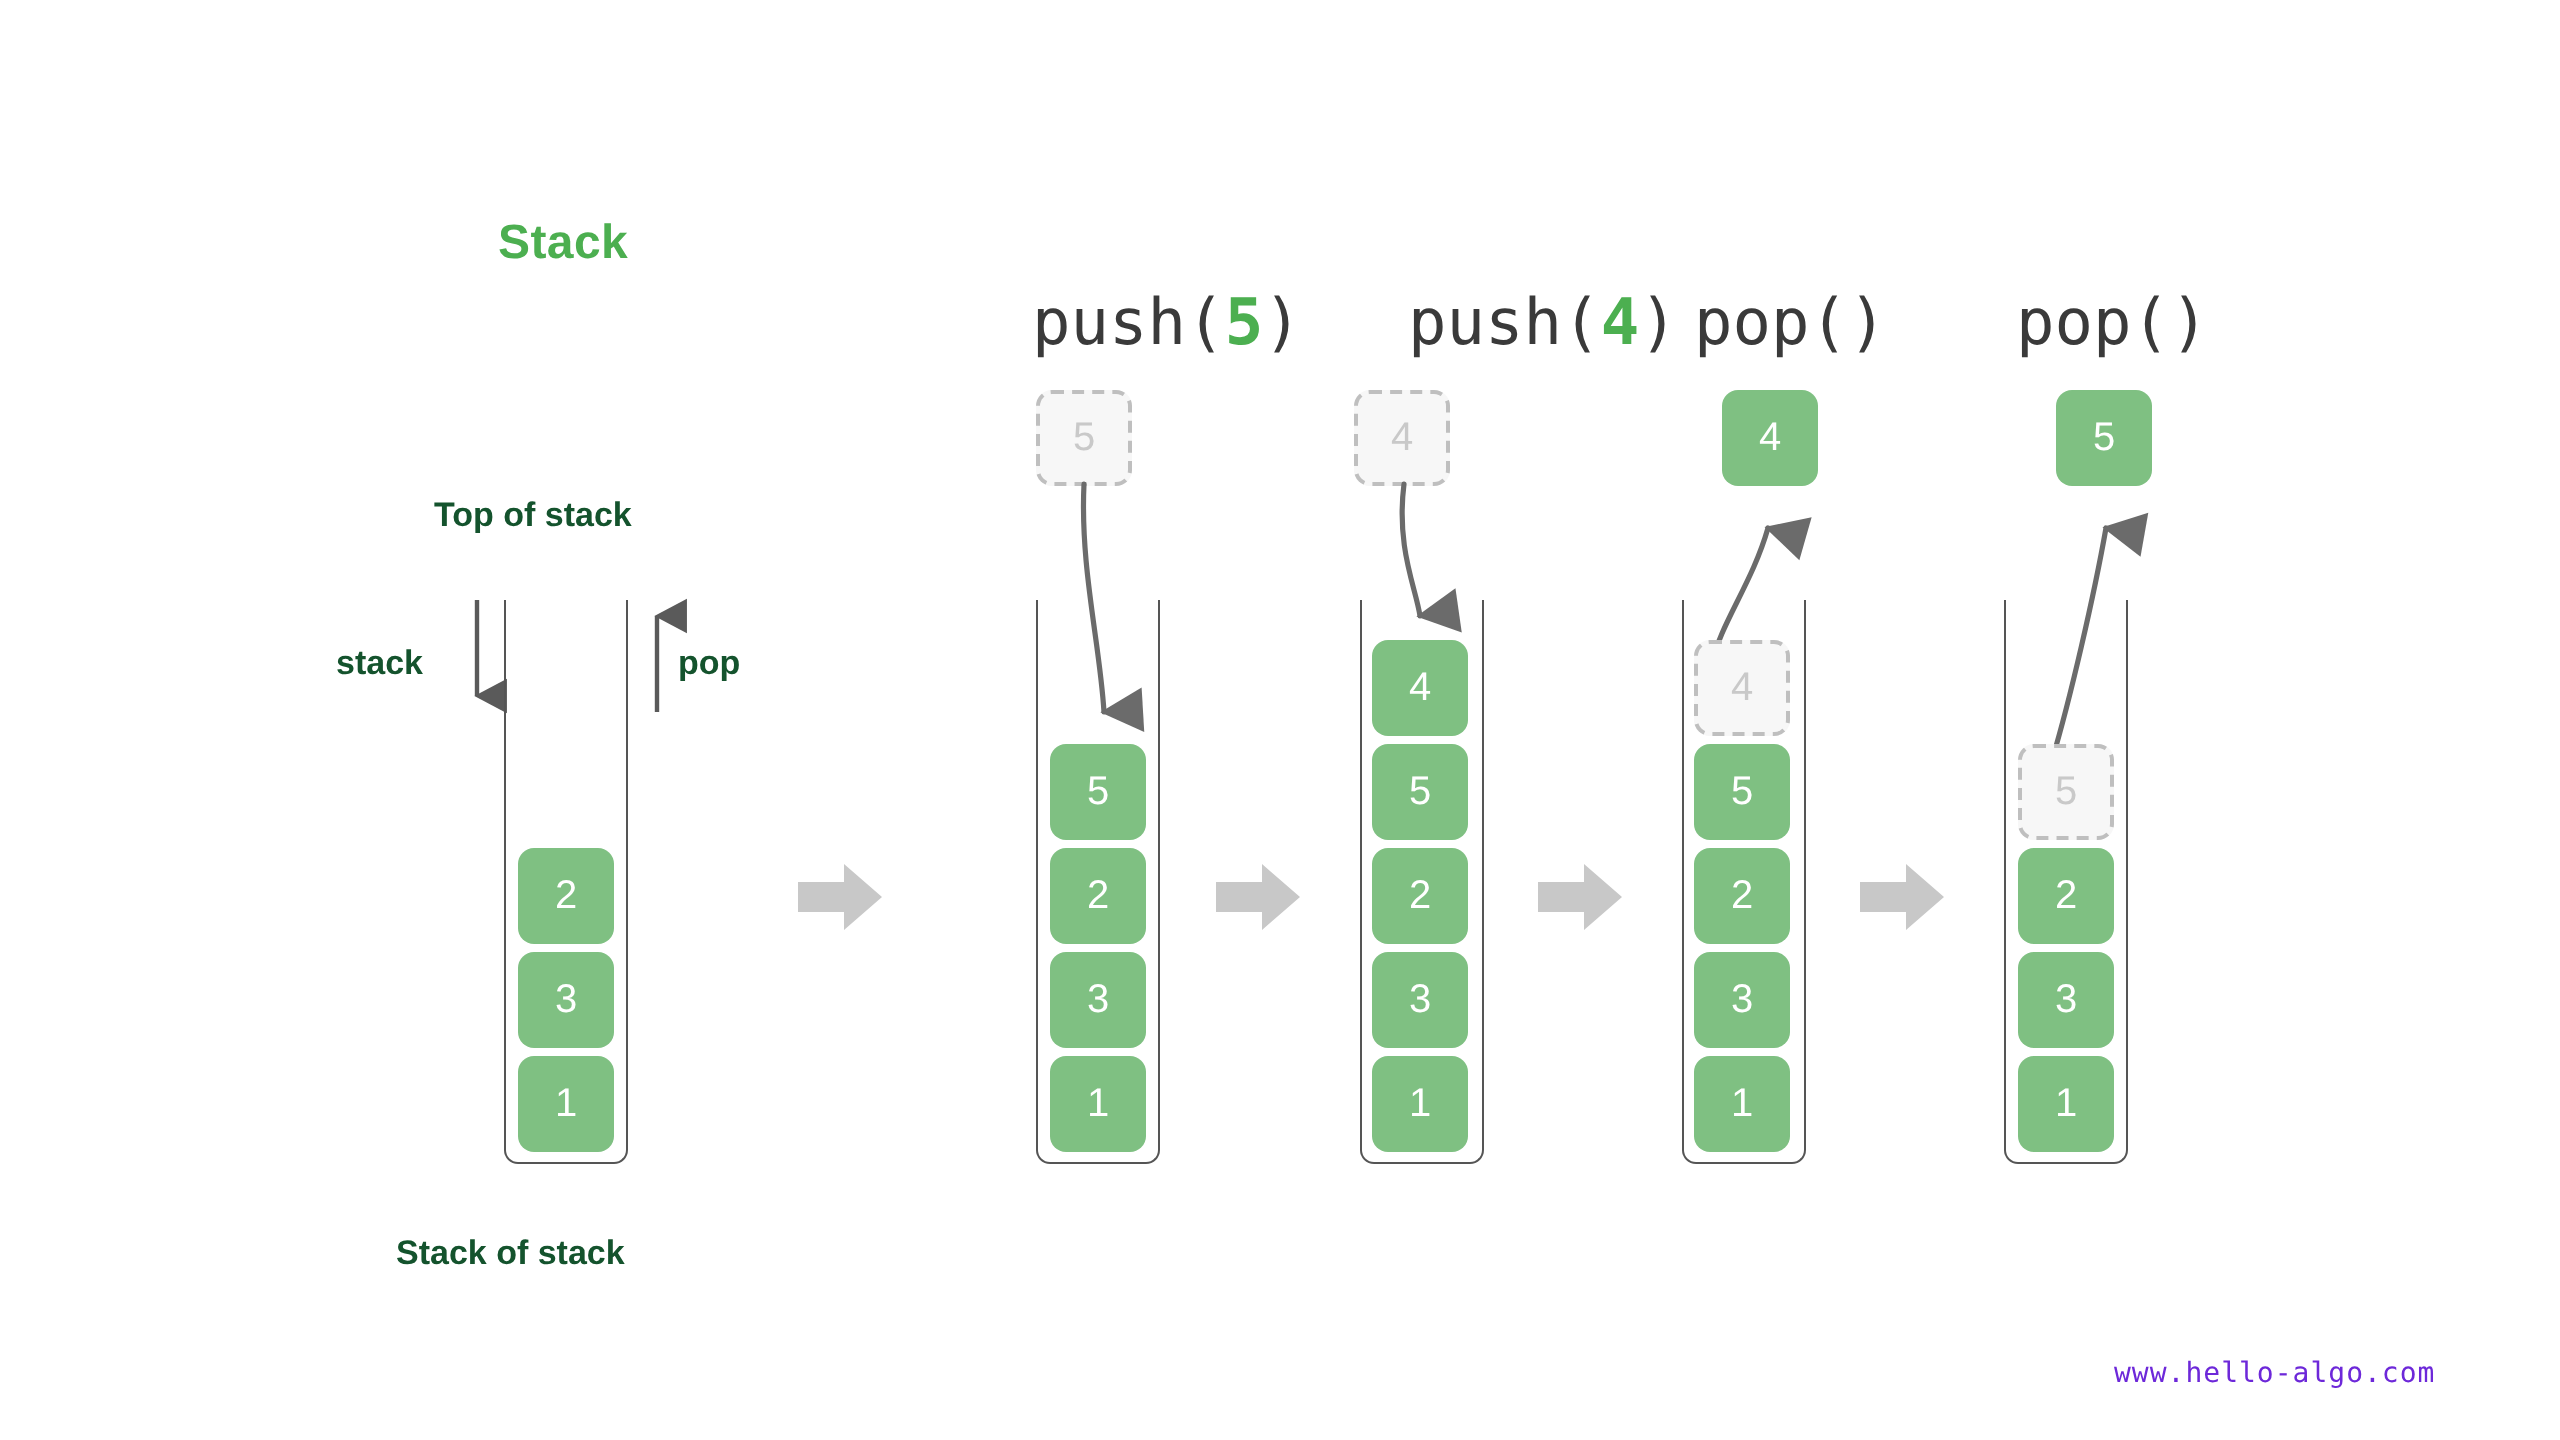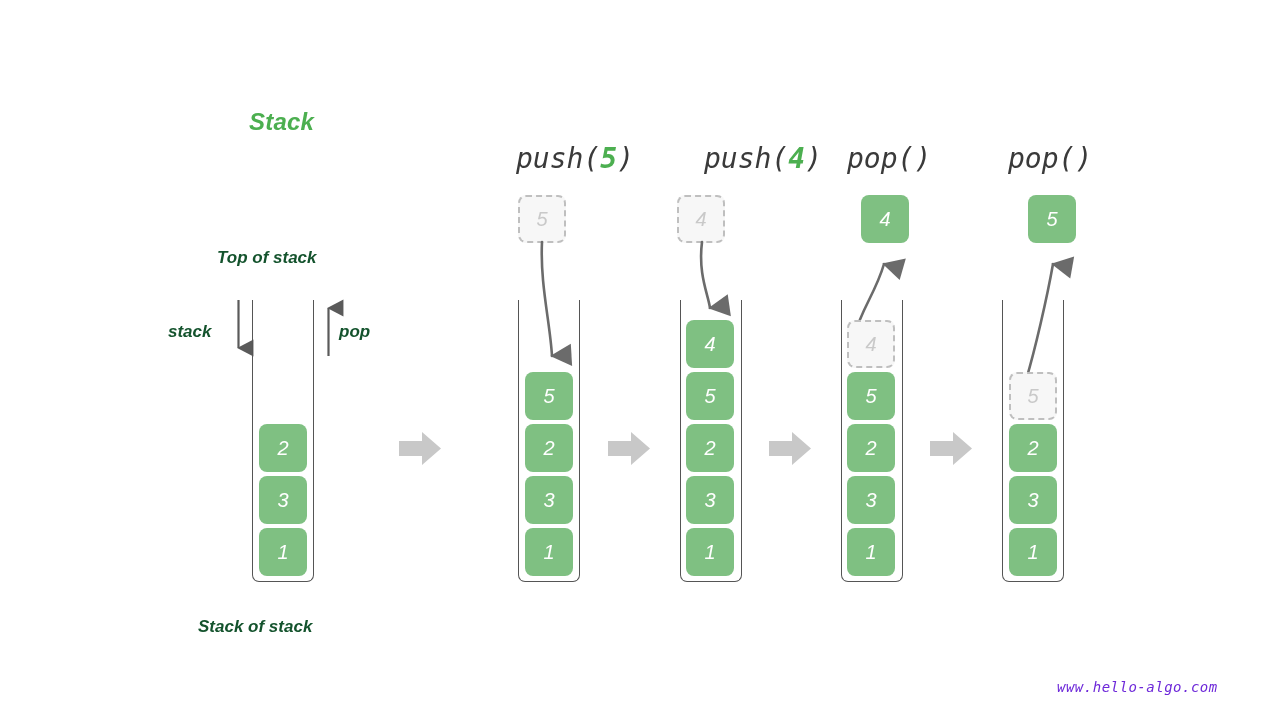--- a/index.html
+++ b/index.html
@@ -12,21 +12,20 @@
     height: 720px;
     position: relative;
     overflow: hidden;
     font-family: "Liberation Sans", sans-serif;
   }
   #canvas {
     position: absolute;
     left: 0; top: 0;
     width: 1280px;
     height: 584px;
-    font-style: italic;
   }
   .abs { position: absolute; }
 
   
   .stack-title {
     left: 249px; top: 108px;
     font-size: 24px;
     font-weight: bold;
     color: #4CAF50;
     letter-spacing: 0.2px;
@@ -38,21 +37,21 @@
     white-space: nowrap;
   }
   .top-of-stack { left: 217px; top: 248px; }
   .bottom-of-stack { left: 198px; top: 617px; }
   .push-label { left: 168px; top: 322px; }
   .pop-label  { left: 339px; top: 322px; }
 
   
   .op-header {
     font-family: "DejaVu Sans Mono", monospace;
-    font-size: 28px;
+    font-size: 32px;
     color: #3a3a3a;
     top: 142px;
     white-space: nowrap;
     letter-spacing: 0px;
   }
   .op-header .num { color: #4CAF50; font-weight: bold; }
   .op-0 { left: 516px; }
   .op-1 { left: 704px; }
   .op-2 { left: 847px; }
   .op-3 { left: 1008px; }

